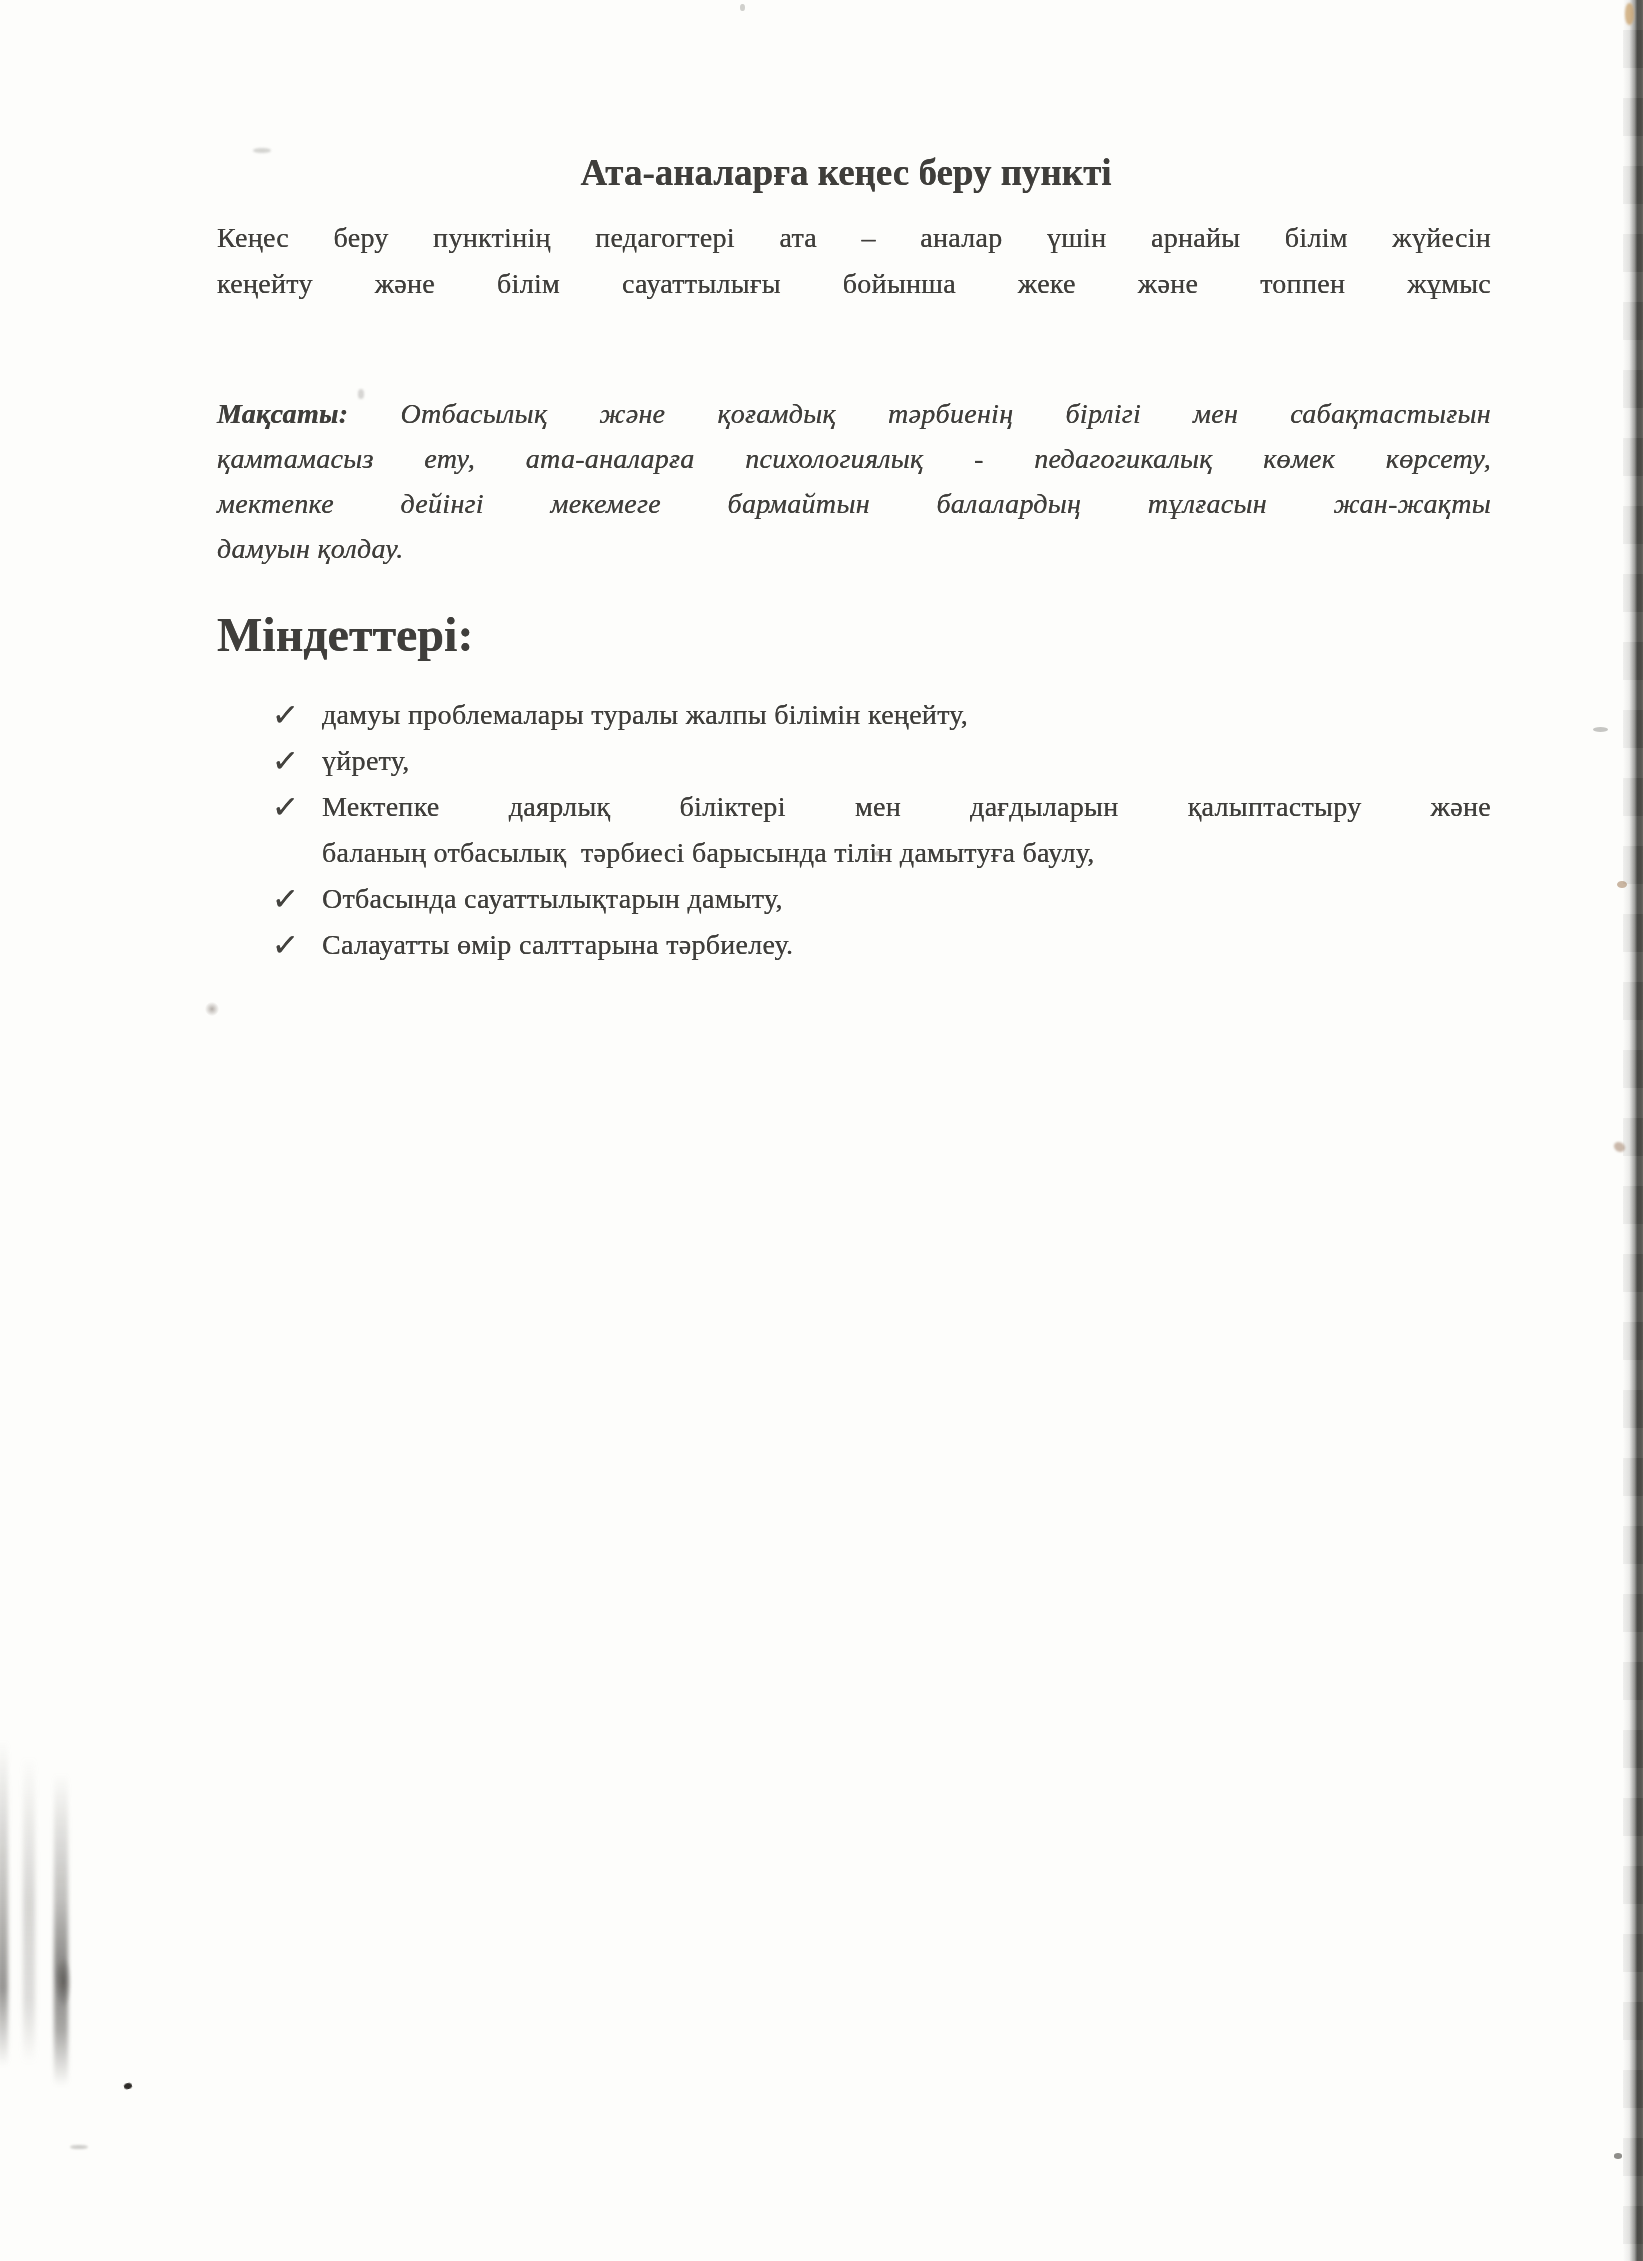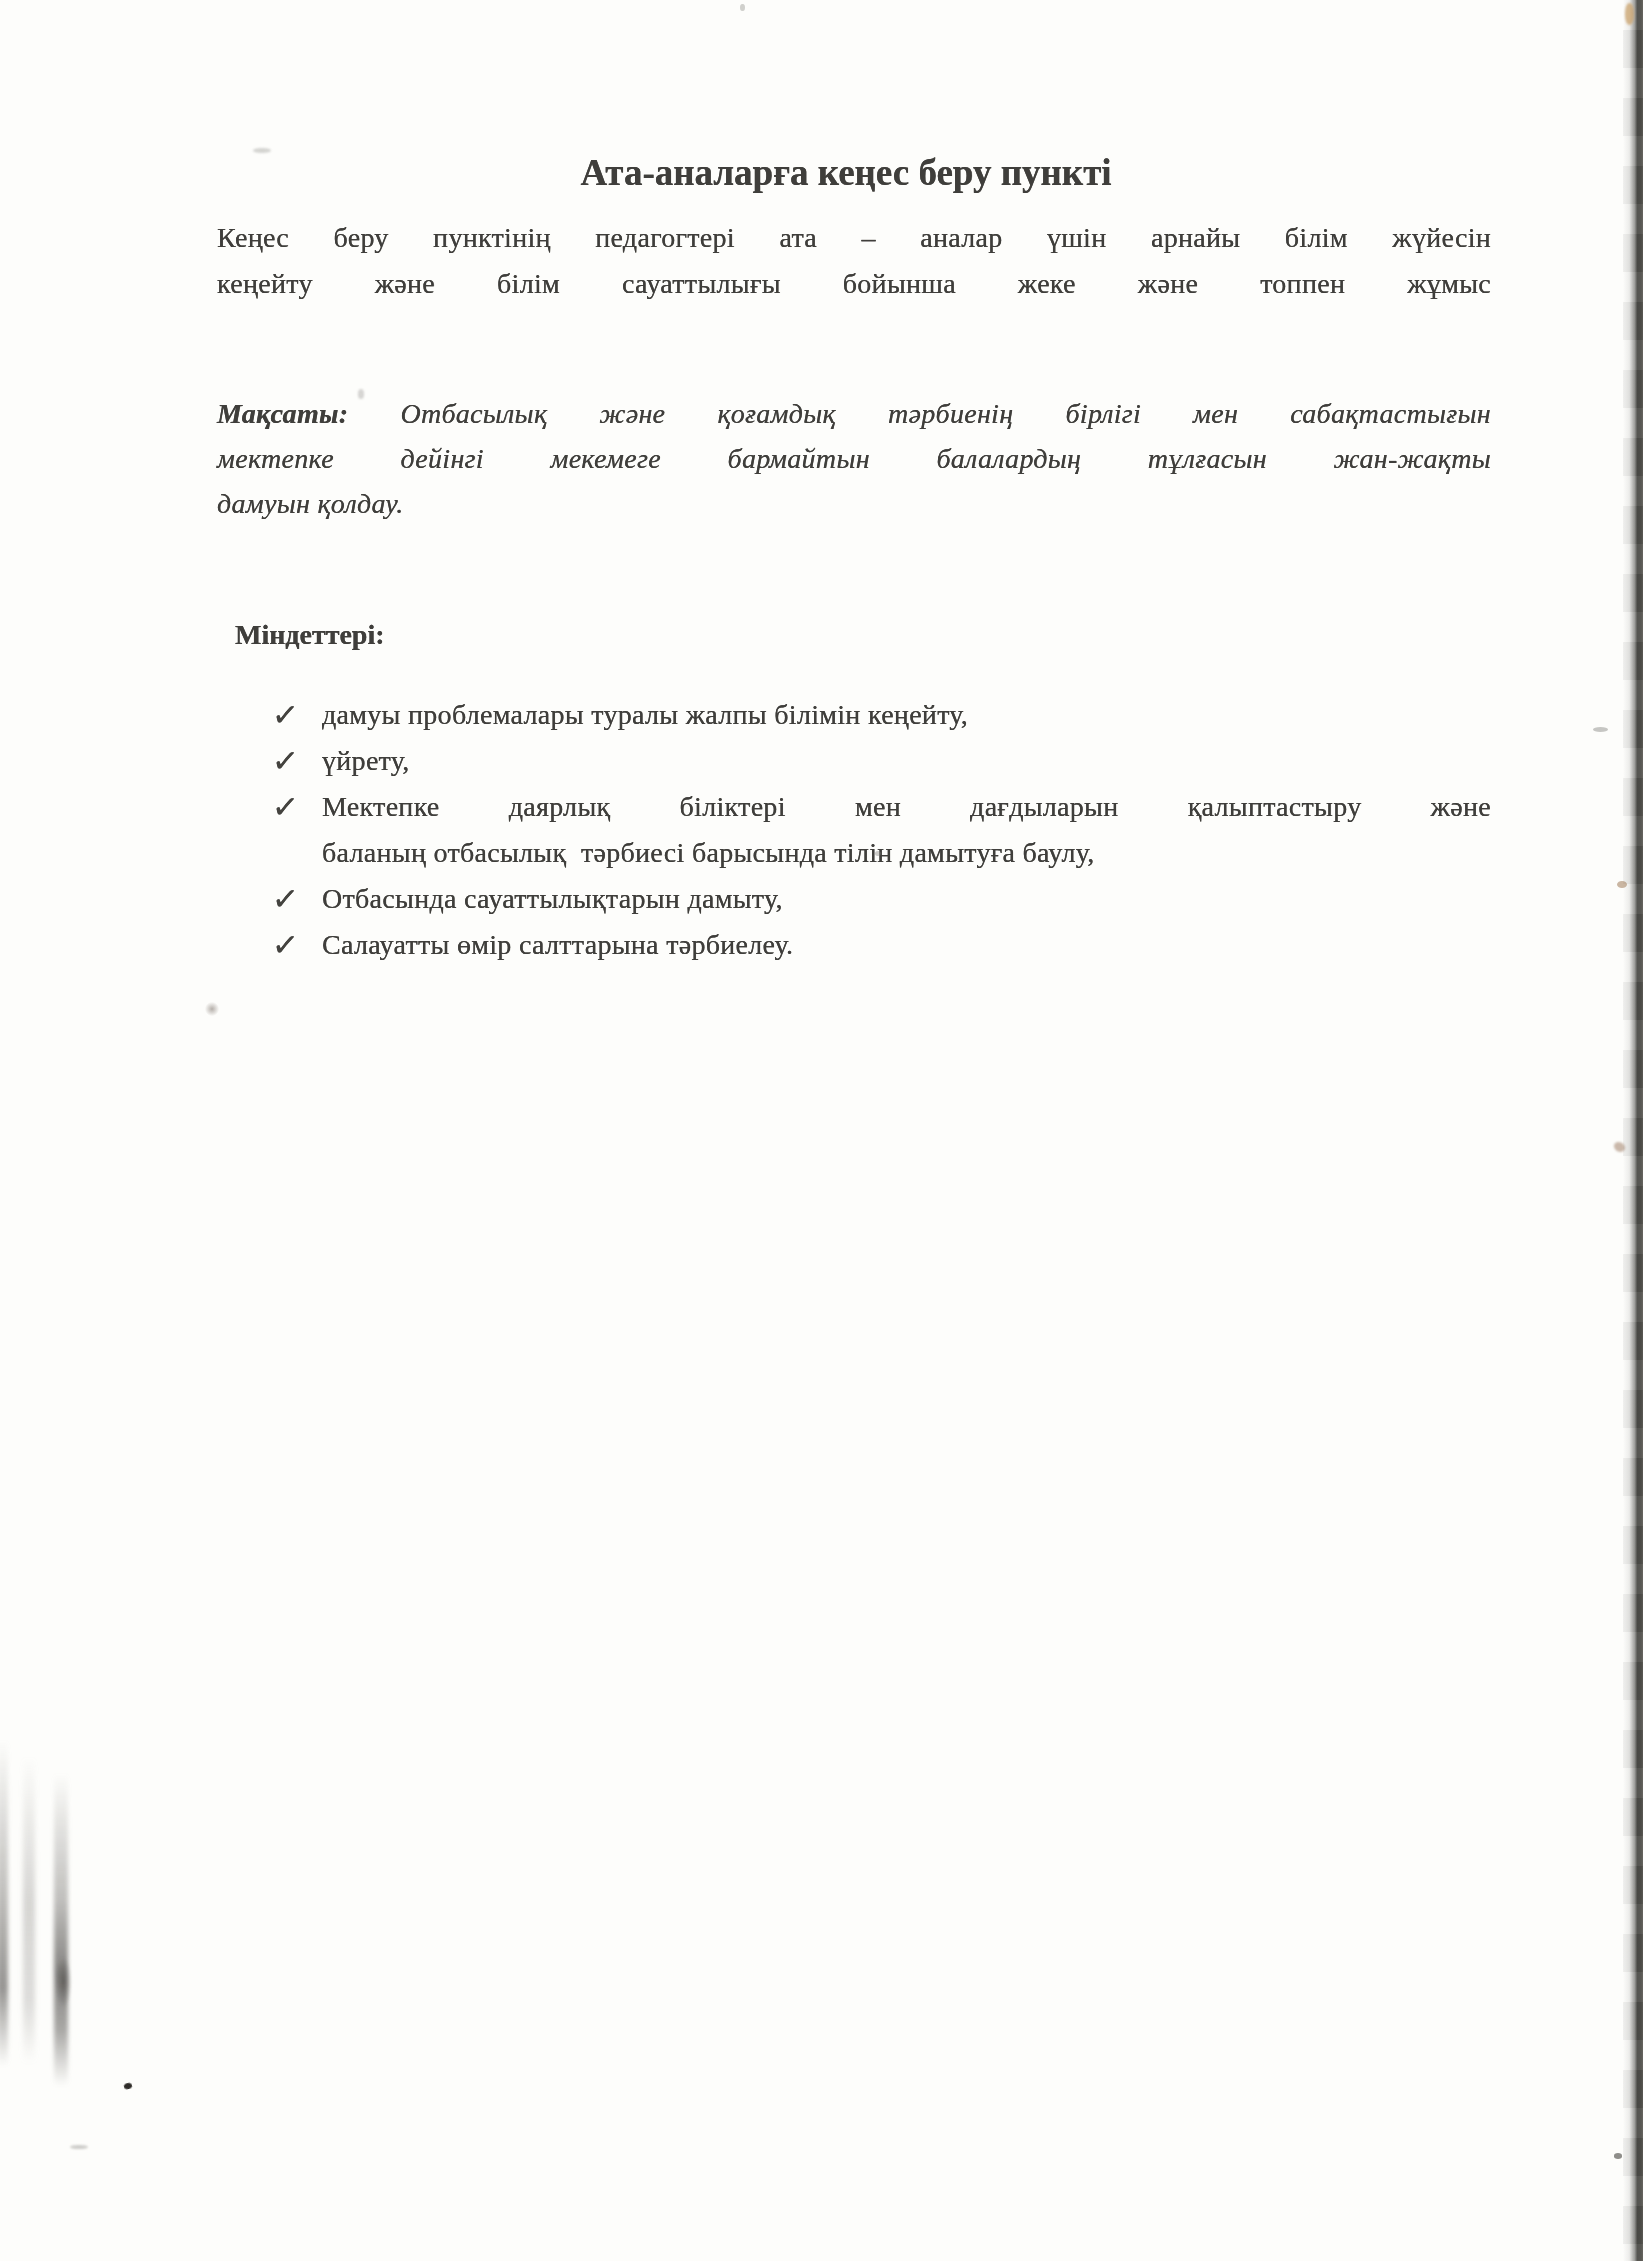--- a/index.html
+++ b/index.html
@@ -18,22 +18,22 @@
   .lline{text-align:left;}
   .doc-title{
     position:absolute;top:150px;left:0;right:16px;
     text-align:center;font-weight:bold;font-size:37px;line-height:46px;
   }
   .intro{position:absolute;top:215px;left:0;right:0;}
   .goal{position:absolute;top:391px;left:0;right:0;}
   .goal .line{height:45px;line-height:45px;font-style:italic;}
   .goal-label{font-weight:bold;}
   .tasks-heading{
-    position:absolute;top:612px;left:18px;
-    font-weight:bold;font-size:28px;line-height:46px;
+    position:absolute;top:612px;left:0;
+    font-weight:bold;font-size:48px;line-height:46px;
   }
   .tasks{position:absolute;top:692px;left:105px;right:0;}
   .task{position:relative;}
   .check{
     position:absolute;left:-50px;top:3.9px;
     font-family:"DejaVu Sans",sans-serif;
     font-size:32px;font-weight:bold;line-height:39px;
     color:#44433f;transform:rotate(4deg);
     text-shadow:0 0 0.6px rgba(60,59,55,.9);
   }
@@ -95,20 +95,21 @@
 
     <div class="doc-title">Ата-аналарға кеңес беру пункті</div>
 
     <div class="intro">
       <div class="line jline">Кеңес беру пунктінің педагогтері ата – аналар үшін арнайы білім жүйесін</div>
       <div class="line jline">кеңейту және білім сауаттылығы бойынша жеке және топпен жұмыс</div>
     </div>
 
     <div class="goal">
       <div class="line jline"><b class="goal-label">Мақсаты:</b> <span>Отбасылық және қоғамдық тәрбиенің бірлігі мен сабақтастығын</span></div>
+      <div class="line jline">қамтамасыз ету, ата-аналарға психологиялық - педагогикалық көмек көрсету,</div>
       <div class="line jline">мектепке дейінгі мекемеге бармайтын балалардың тұлғасын жан-жақты</div>
       <div class="line lline">дамуын қолдау.</div>
     </div>
 
     <div class="tasks-heading">Міндеттері:</div>
 
     <div class="tasks">
 
       <div class="task">
         <span class="check">✓</span>

